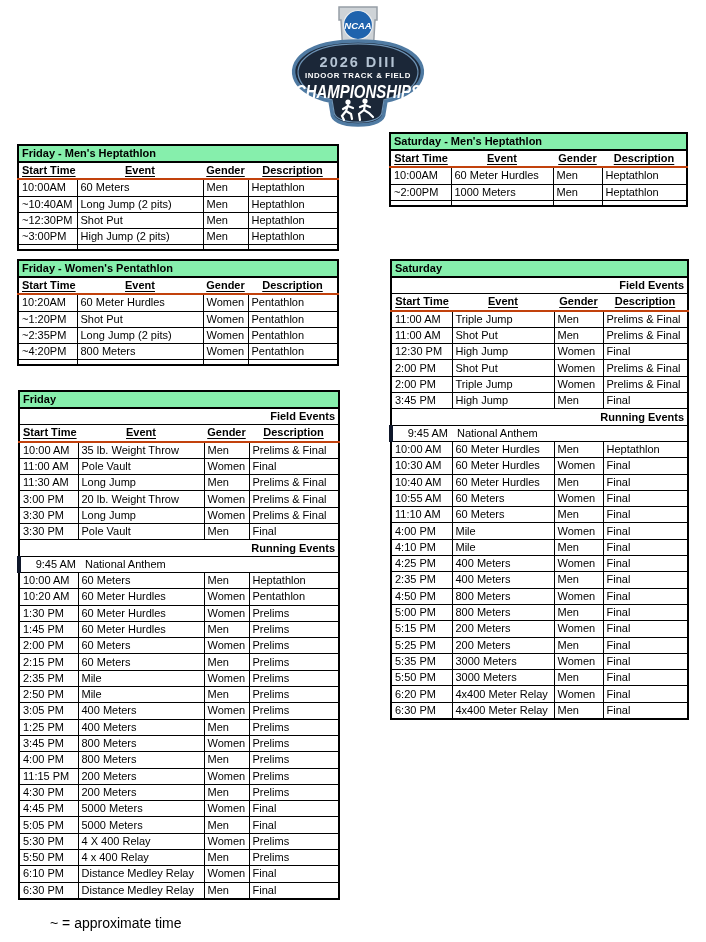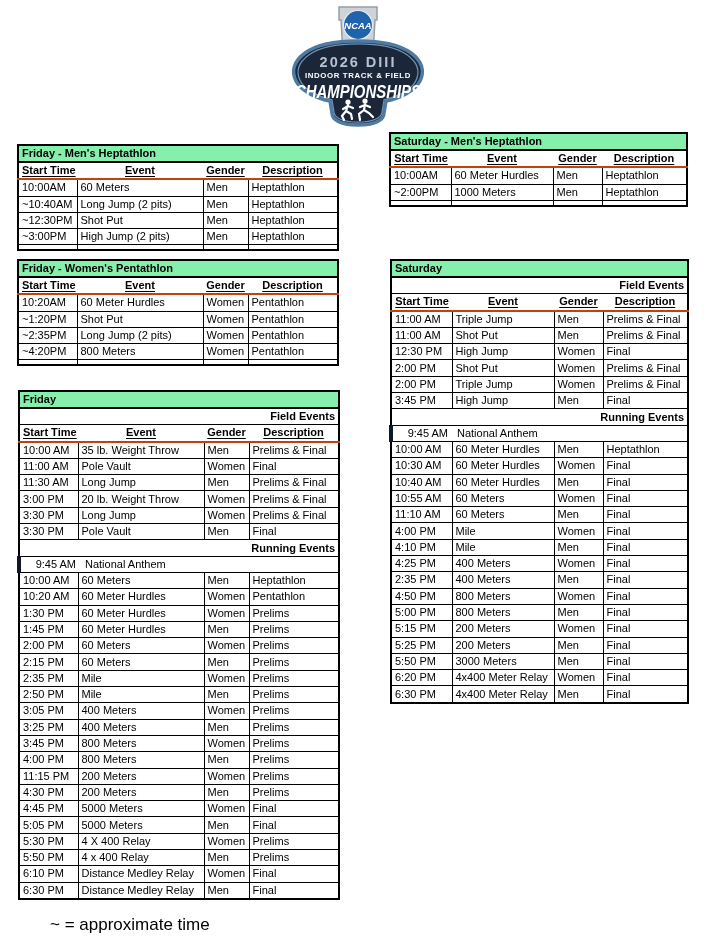--- a/index.html
+++ b/index.html
@@ -40,21 +40,21 @@
   }
   tr.head th span{text-decoration:underline;text-underline-offset:2px;}
   tr.sub td{font-weight:700;text-align:right;}
   td.time{text-align:right;padding-right:3px;}
   tr.anthem td{border-left:4px solid #0f172a;border-right:1px solid #000;}
   tr.anthem .atime{display:inline-block;width:52px;text-align:right;}
   tr.anthem .atxt{margin-left:9px;}
   tr.pad td{height:4px;padding:0;}
 
   
-  #footnote{position:absolute;left:50px;top:915px;font-size:17px;}
+  #footnote{position:absolute;left:50px;top:915px;font-size:14px;}
 </style>
 </head>
 <body>
 
 <div class="page">
 
   <svg id="logo" viewBox="0 0 144 128" aria-hidden="true">
 
     <g>
       <path d="M53,3 h38 v13 h-2 l-2,34 h-30 l-2,-34 h-2 Z" fill="#ced3d7" stroke="#979ea6" stroke-width="1.5"></path>
@@ -292,21 +292,21 @@
           <td>Men</td>
           <td>Prelims</td>
         </tr>
         <tr>
           <td class="time">3:05 PM</td>
           <td>400 Meters</td>
           <td>Women</td>
           <td>Prelims</td>
         </tr>
         <tr>
-          <td class="time">3:25 PM</td>
+          <td class="time">1:25 PM</td>
           <td>400 Meters</td>
           <td>Men</td>
           <td>Prelims</td>
         </tr>
         <tr>
           <td class="time">3:45 PM</td>
           <td>800 Meters</td>
           <td>Women</td>
           <td>Prelims</td>
         </tr>
@@ -539,20 +539,26 @@
           <td>Women</td>
           <td>Final</td>
         </tr>
         <tr>
           <td class="time">5:25 PM</td>
           <td>200 Meters</td>
           <td>Men</td>
           <td>Final</td>
         </tr>
         <tr>
+          <td class="time">5:35 PM</td>
+          <td>3000 Meters</td>
+          <td>Women</td>
+          <td>Final</td>
+        </tr>
+        <tr>
           <td class="time">5:50 PM</td>
           <td>3000 Meters</td>
           <td>Men</td>
           <td>Final</td>
         </tr>
         <tr>
           <td class="time">6:20 PM</td>
           <td>4x400 Meter Relay</td>
           <td>Women</td>
           <td>Final</td>

